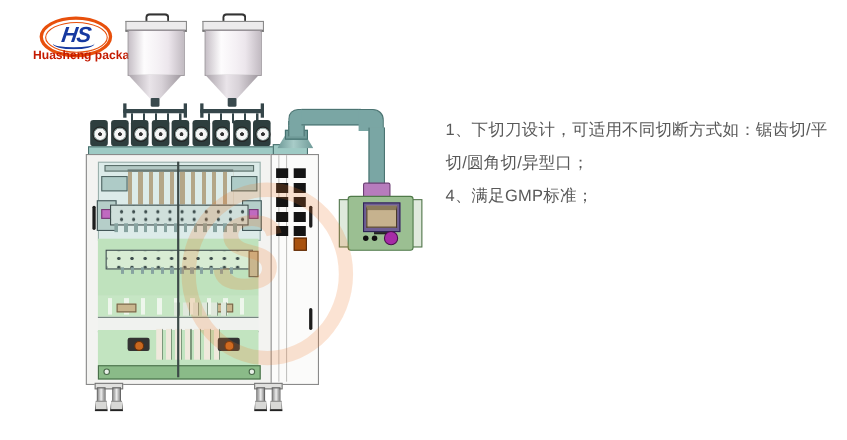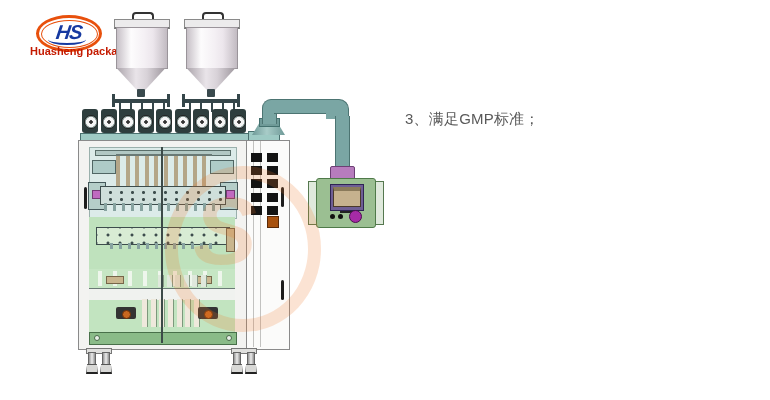--- a/index.html
+++ b/index.html
@@ -262,16 +262,17 @@
     <div class="abs btn-small" style="left:338px;top:214px;"></div>
     <div class="abs btn-power" style="left:349px;top:210px;"></div>
 
     <div class="abs watermark">
       <div class="watermark-ring"></div>
       <div class="watermark-s">S</div>
     </div>
   </div>
 
   <div class="abs text-block">
-    <p class="feature">3、满足GMP标准；</p>
+    <p class="feature">1、下切刀设计，可适用不同切断方式如：锯齿切/平切/圆角切/异型口；</p>
+    <p class="feature">4、满足GMP标准；</p>
   </div>
 
 </div>
 
 </body></html>

